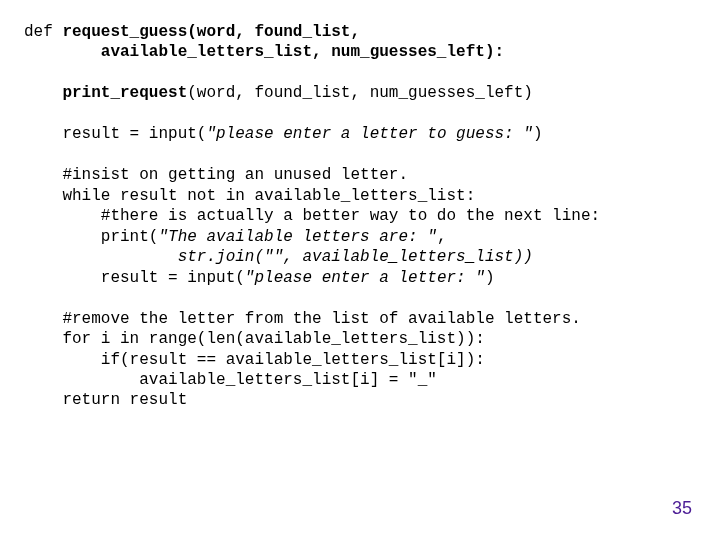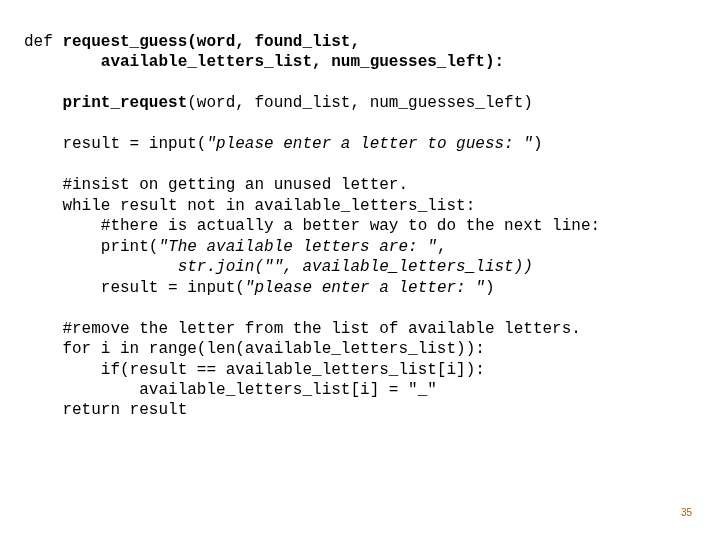--- a/index.html
+++ b/index.html
@@ -11,38 +11,38 @@
     font-family: "Courier New", Courier, monospace;
     font-size: 16px;
     line-height: 1.28;
     color: #000000;
   }
   .slide {
     position: relative;
     width: 720px;
     height: 540px;
     box-sizing: border-box;
-    padding: 32px 0 0 24px;
+    padding: 22px 0 0 24px;
   }
   pre.code {
     margin: 0;
     white-space: pre;
     font-family: "Courier New", Courier, monospace;
     font-size: 16px;
     letter-spacing: 0px;
   }
   .bold { font-weight: bold; }
   .italic { font-style: italic; }
   .pagenum {
     position: absolute;
     right: 28px;
     bottom: 20px;
     font-family: Arial, Helvetica, sans-serif;
-    font-size: 10px;
-    color: #a16207;
+    font-size: 18px;
+    color: #4c1d95;
   }
 </style>
 </head>
 <body>
 
 <div class="slide">
 <pre class="code"><span>def </span><span class="bold">request_guess(word, found_list,</span>
 <span class="bold">        available_letters_list, num_guesses_left):</span>
 <span></span>
 <span>    </span><span class="bold">print_request</span><span>(word, found_list, num_guesses_left)</span>

